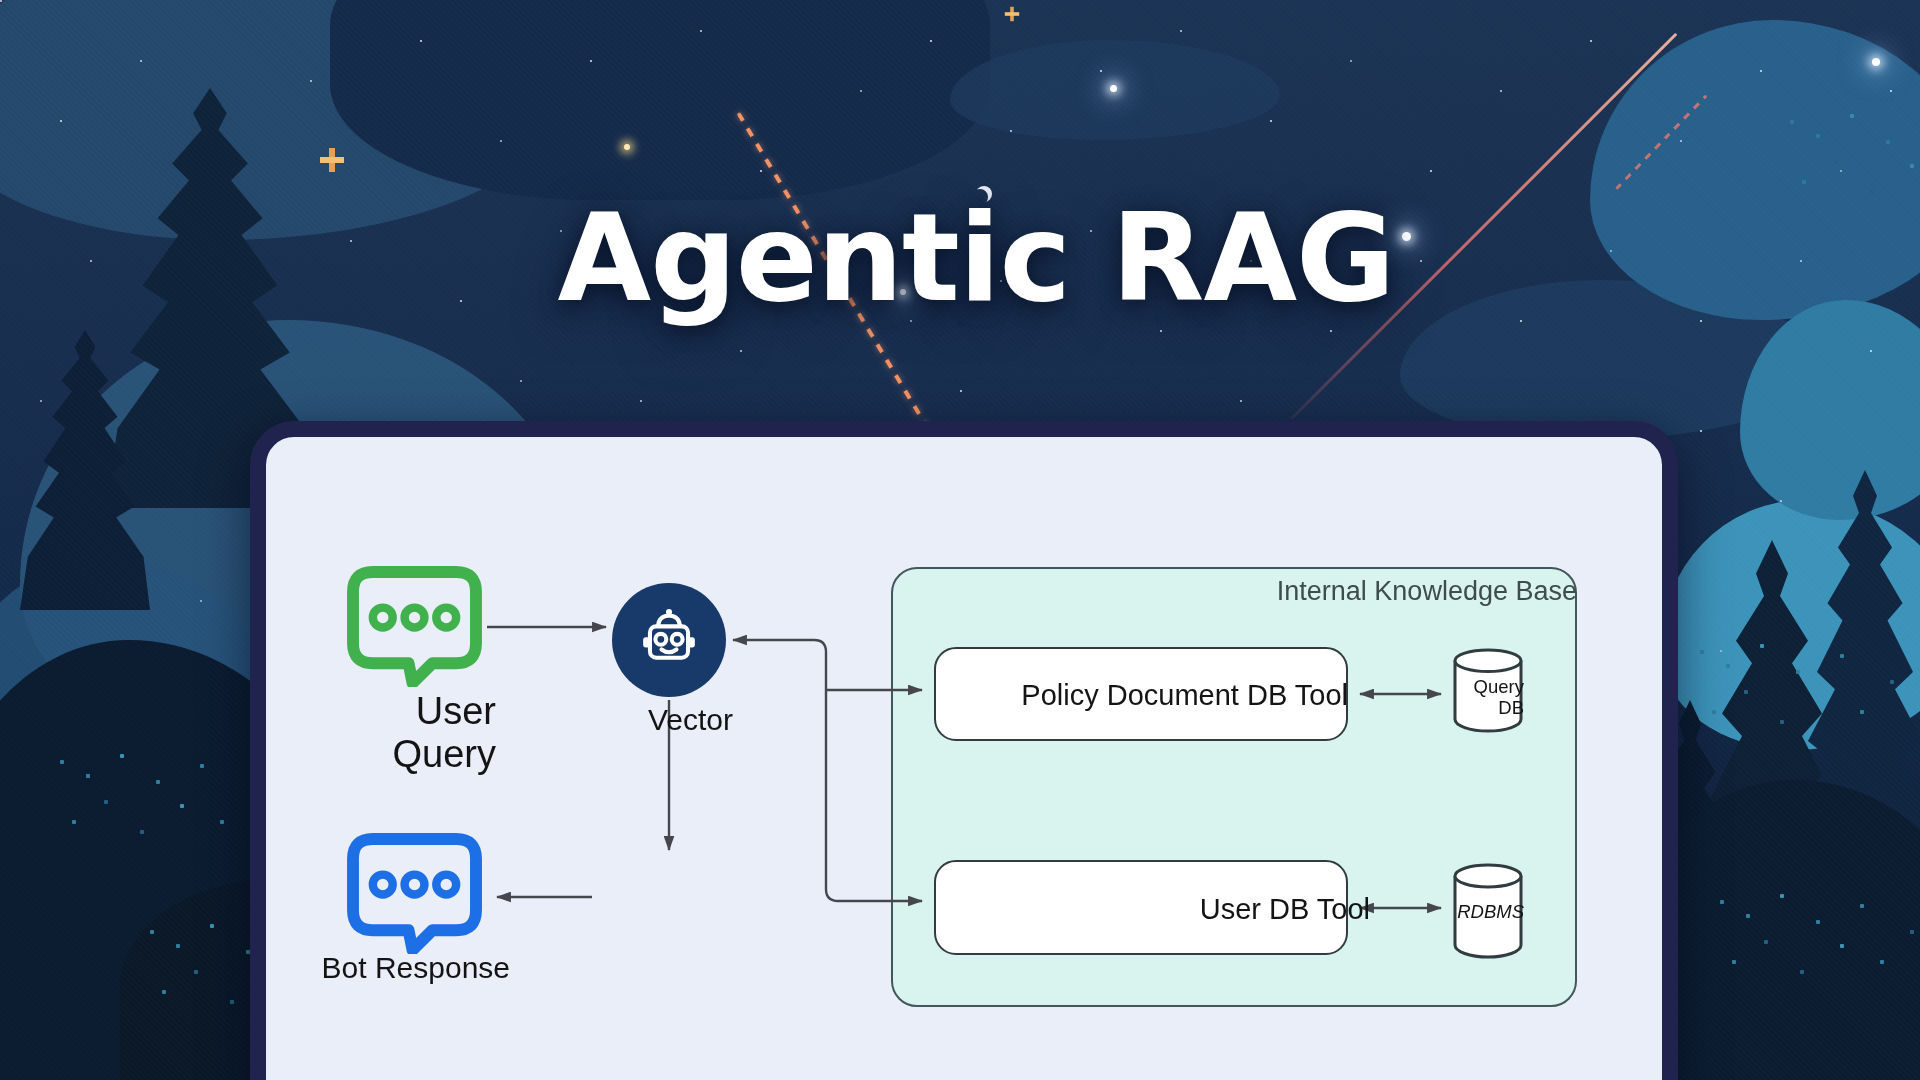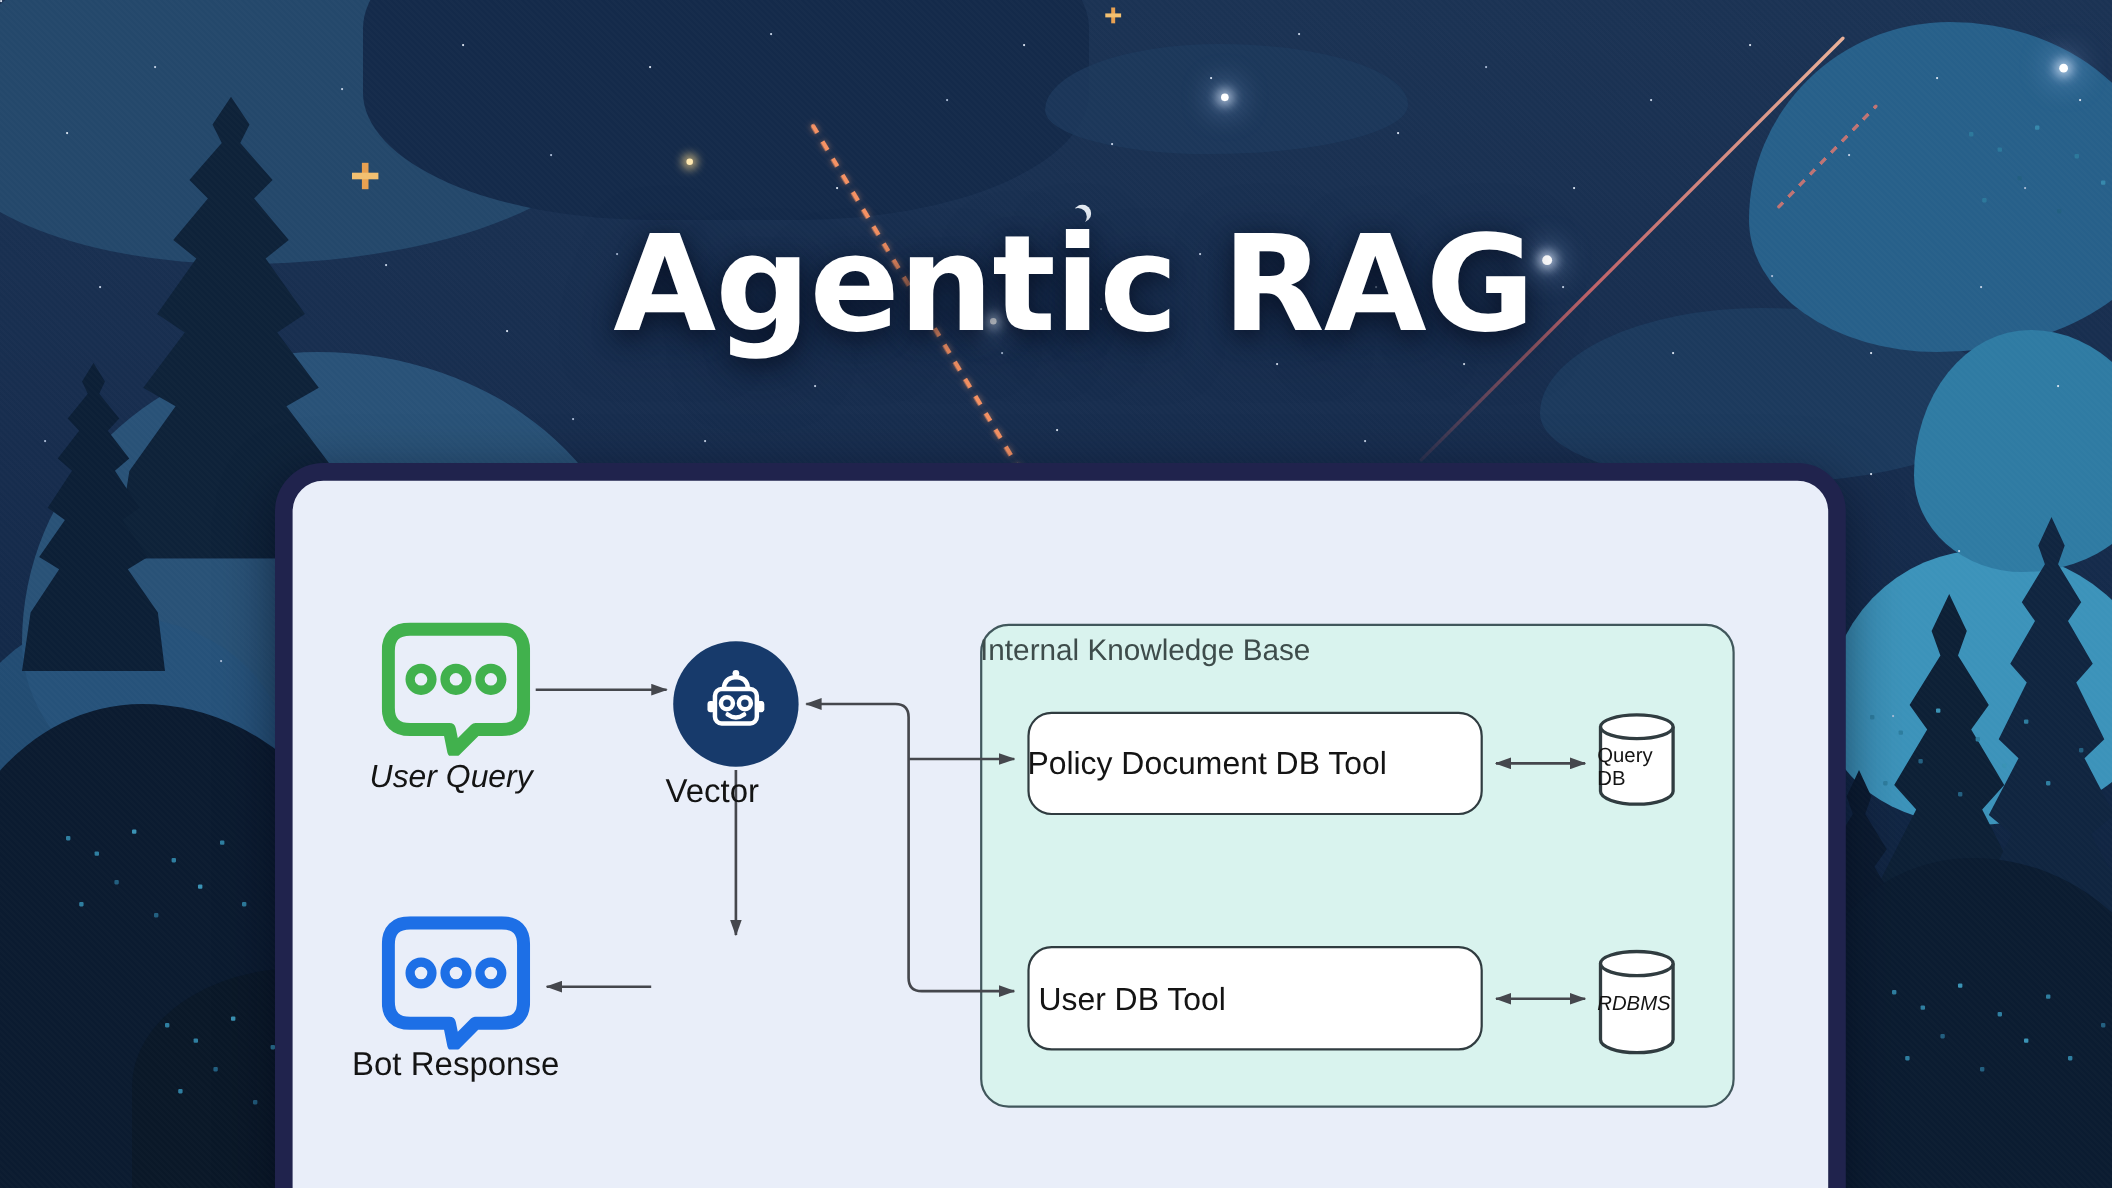--- a/index.html
+++ b/index.html
@@ -89,38 +89,38 @@
   .title{position:absolute;left:0;right:0;top:188px;text-align:center;margin:0;
          transform:translateX(16px);
          font-family:"DejaVu Sans","Liberation Sans",sans-serif;
          font-size:121px;font-weight:800;letter-spacing:-1px;color:#ffffff;
          text-shadow:0 5px 20px rgba(8,16,36,.8),0 12px 48px rgba(8,16,36,.55);z-index:3;}
 
   
   .panel{position:absolute;left:250px;top:421px;width:1396px;height:700px;z-index:2;
          border:16px solid #20234d;border-radius:44px;background:#e9eef9;
          box-shadow:0 14px 48px rgba(4,8,24,.55);}
-  .node-label{position:absolute;z-index:6;color:#141414;text-align:left;}
+  .node-label{position:absolute;z-index:6;color:#141414;text-align:right;}
   .wires{position:absolute;inset:0;z-index:5;pointer-events:none;color:#45474d;}
 
   .kb{position:absolute;left:891px;top:567px;width:686px;height:440px;z-index:4;
       background:#d9f3ee;border:2.5px solid #41575c;border-radius:26px;box-sizing:border-box;}
   .kb-title{left:891px;top:576px;width:686px;font-size:27px;color:#3e4c4b;}
   .toolbox{position:absolute;width:414px;z-index:5;background:#ffffff;border:2.5px solid #303c40;
            border-radius:22px;box-sizing:border-box;}
   .tb1{left:934px;top:647px;height:94px;}
   .tb2{left:934px;top:860px;height:95px;}
   .toolbox-label{font-size:29px;}
   .tl1{left:934px;top:679px;width:414px;}
-  .tl2{left:944px;top:893px;width:454px;}
+  .tl2{left:916px;top:893px;width:454px;}
 
   .bubble{position:absolute;width:135px;height:121px;z-index:6;}
   .bub1{left:347px;top:566px;}
   .bub2{left:347px;top:833px;}
-  .lab-uq{left:336px;top:690px;width:170px;font-size:29px;font-style:italic;}
+  .lab-uq{left:326px;top:690px;width:170px;font-size:38px;}
   .lab-bot{left:320px;top:951px;width:190px;font-size:30px;}
 
   .agent{position:absolute;left:612px;top:583px;width:114px;height:114px;border-radius:50%;
          background:#173a6b;z-index:6;display:flex;align-items:center;justify-content:center;}
   .lab-agent{left:605px;top:703px;width:128px;font-size:30px;}
 
   .llm{position:absolute;left:597px;top:862px;width:138px;height:67px;z-index:6;
        background:#f5d6f5;border:2.5px solid #3a3f4a;border-radius:34px;box-sizing:border-box;
        display:flex;align-items:center;justify-content:center;font-size:31px;color:#17191f;}
 

